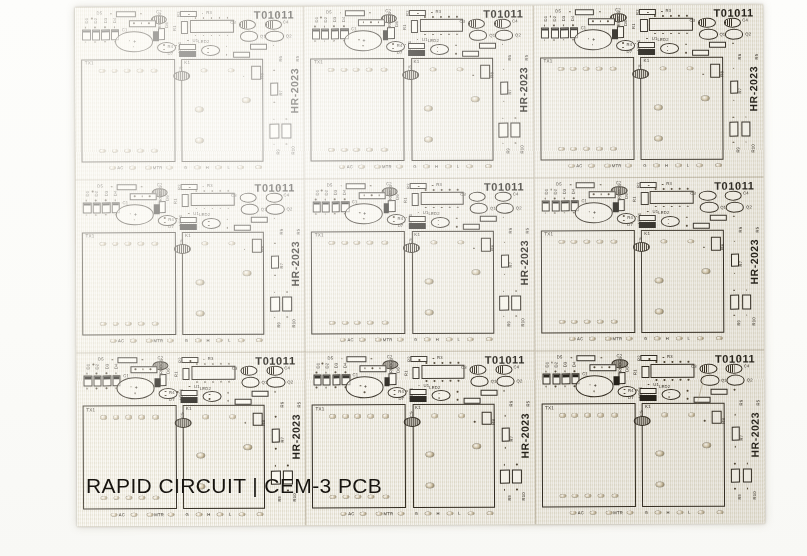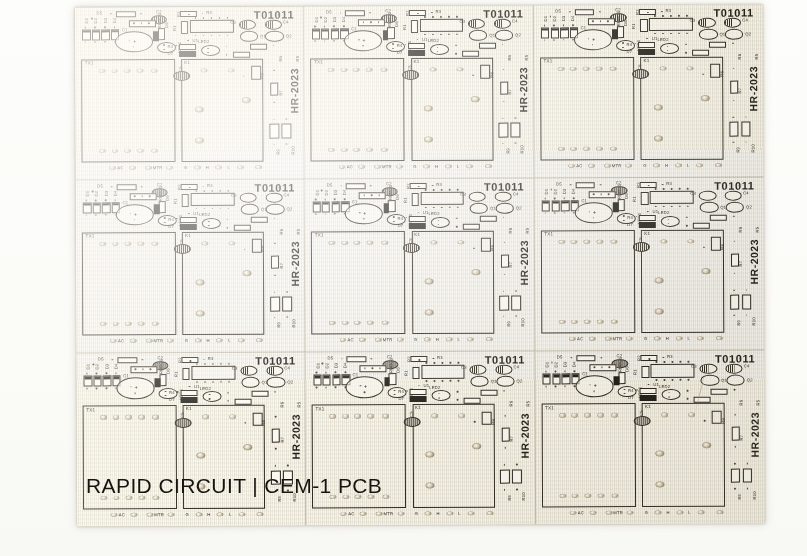--- a/index.html
+++ b/index.html
@@ -1728,14 +1728,14 @@
     <div class="dot" style="left:49.5%;top:4.0%;"></div>
     <div class="dot" style="left:89.0%;top:4.2%;"></div>
   </div>
 </div>
 
     <div class="shade"></div>
   </div>
 
   <div id="scratch"></div>
 
-  <div id="caption">RAPID CIRCUIT  | CEM-1 PCB</div>
+  <div id="caption">RAPID CIRCUIT  | CEM-3 PCB</div>
 </div>
 
 </body></html>

